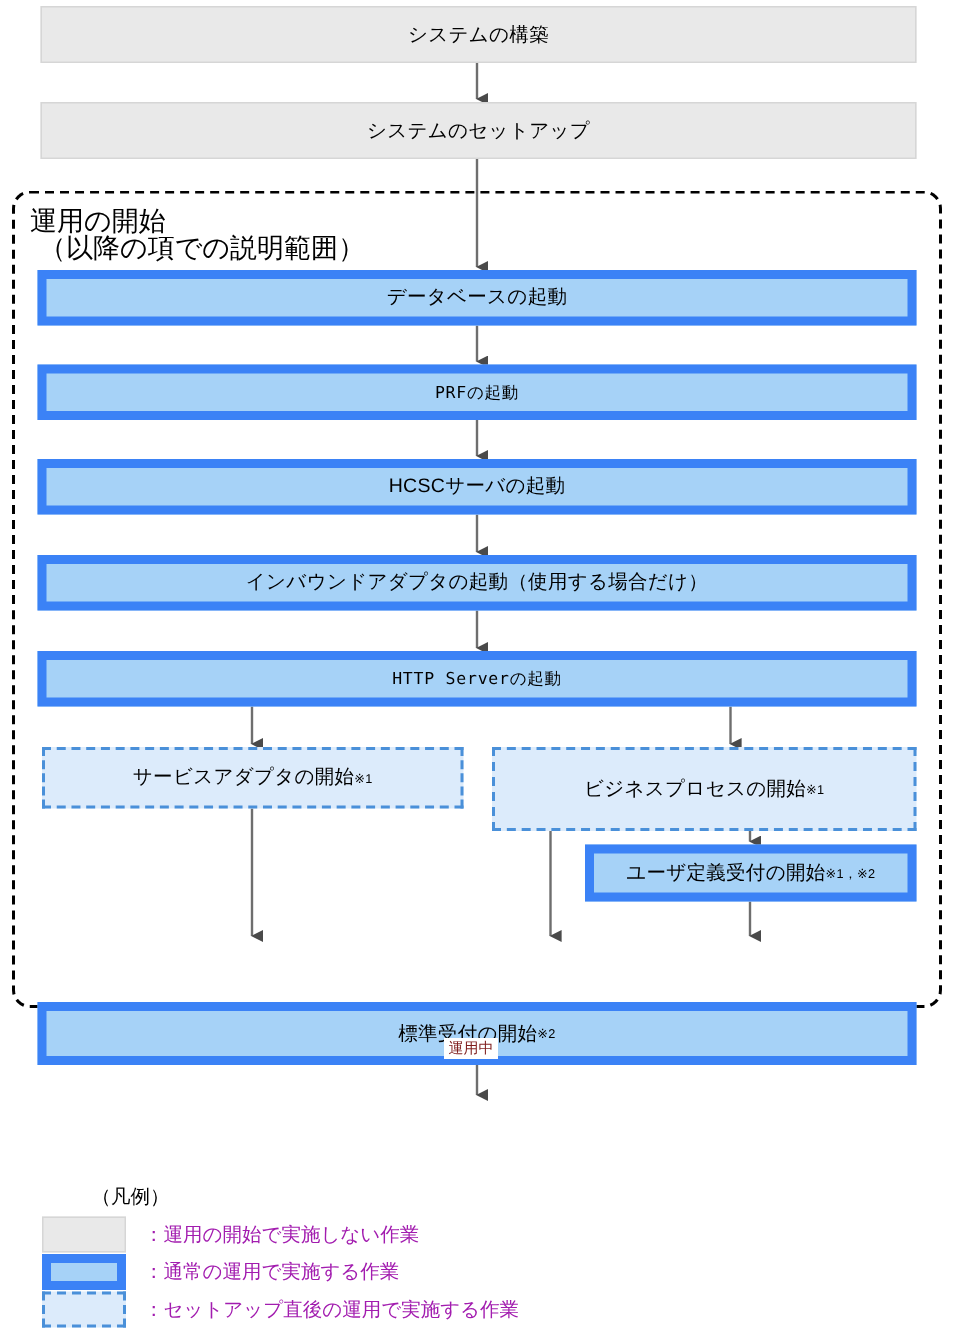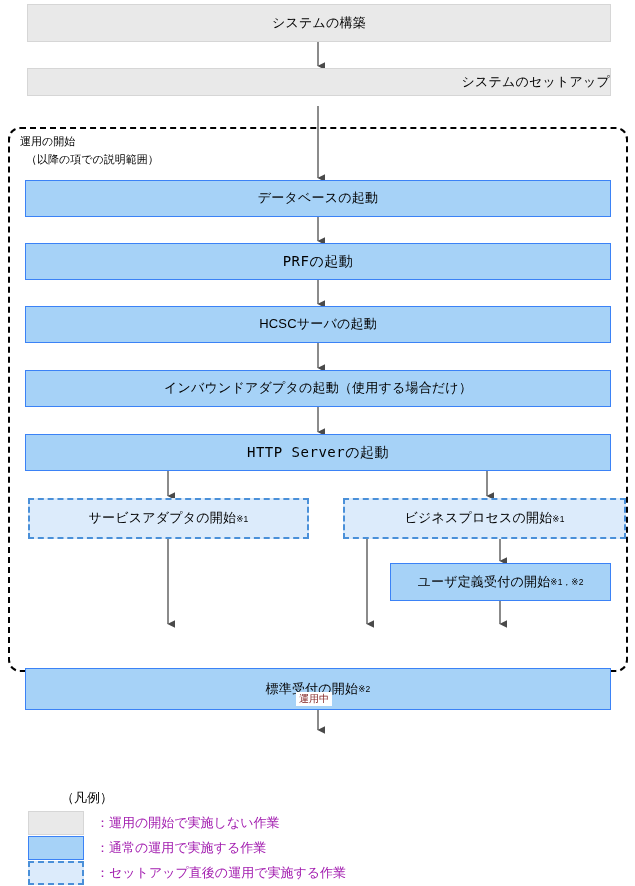--- a/index.html
+++ b/index.html
@@ -31,46 +31,46 @@
     color: #000000;
     line-height: 1.25;
     letter-spacing: 0.2px;
   }
   .node-gray {
     background: #e9e9e9;
     border: 1px solid #d6d6d6;
   }
   .node-blue {
     background: #a6d2f7;
-    border: 1px solid #3b82f6;
+    border: 6px solid #3b82f6;
   }
   .node-dashed {
     background: #dcebfb;
     border: 2px dashed #4a90d9;
   }
   .node-mono {
     font-family: "DejaVu Sans Mono", "Liberation Mono", monospace;
-    font-size: 14px;
+    font-size: 11px;
     letter-spacing: 0.5px;
   }
   .sup {
     font-size: 8.5px;
     vertical-align: super;
     line-height: 0;
   }
   .group-box {
     position: absolute;
     box-sizing: border-box;
     border: 2.5px dashed #000000;
     border-radius: 12px;
     background: transparent;
   }
   .group-label {
     position: absolute;
-    font-size: 11px;
+    font-size: 18px;
     color: #000000;
     line-height: 1.45;
     white-space: pre;
   }
   .edge-label {
     position: absolute;
     font-size: 10px;
     color: #7f1d1d;
     background: #ffffff;
     padding: 0 3px;
@@ -148,21 +148,21 @@
   </svg>
 
   <div class="group-box" style="left:8px; top:127px; width:620px; height:545px;"></div>
   <div class="group-label" style="left:20px; top:134px;">運用の開始</div>
   <div class="group-label" style="left:26px; top:152px;">（以降の項での説明範囲）</div>
 
   <div class="node node-gray" style="left:27px; top:4px; width:584px; height:38px;">
     <span>システムの構築</span>
   </div>
 
-  <div class="node node-gray" style="left:27px; top:68px; width:584px; height:28px;justify-content:flex-end;">
+  <div class="node node-gray" style="left:27px; top:68px; width:584px; height:38px;">
     <span>システムのセットアップ</span>
   </div>
 
   <div class="node node-blue" style="left:25px; top:180px; width:586px; height:37px;">
     <span>データベースの起動</span>
   </div>
 
   <div class="node node-blue node-mono" style="left:25px; top:243px; width:586px; height:37px;">
     <span>PRFの起動</span>
   </div>
@@ -177,21 +177,21 @@
 
   <div class="node node-blue node-mono" style="left:25px; top:434px; width:586px; height:37px;">
     <span>HTTP Serverの起動</span>
   </div>
 
   <div class="node node-dashed" style="left:28px; top:498px; width:281px; height:41px;">
     <span>サービスアダプタの開始</span>
       <span class="sup">※1</span>
   </div>
 
-  <div class="node node-dashed" style="left:328px; top:498px; width:283px; height:41px;margin-left:15px;">
+  <div class="node node-dashed" style="left:328px; top:498px; width:283px; height:56px;">
     <span>ビジネスプロセスの開始</span>
       <span class="sup">※1</span>
   </div>
 
   <div class="node node-blue" style="left:390px; top:563px; width:221px; height:38px;">
     <span>ユーザ定義受付の開始</span>
       <span class="sup">※1，※2</span>
   </div>
 
   <div class="node node-blue" style="left:25px; top:626px; width:586px; height:42px;margin-top:42px;">

